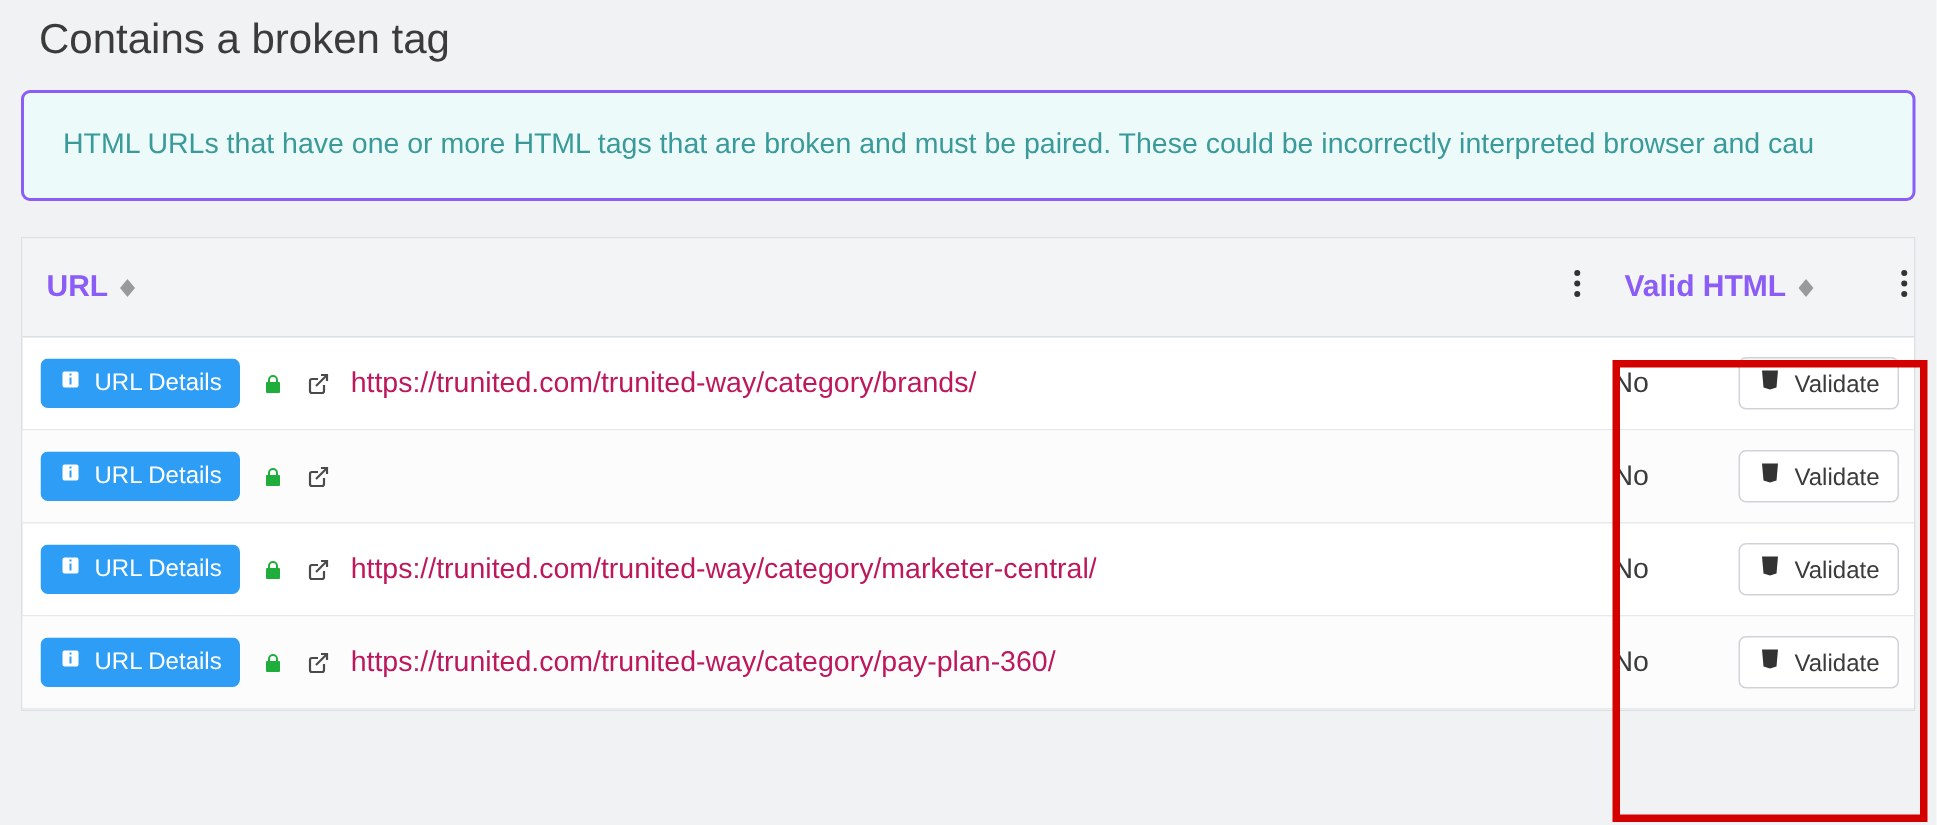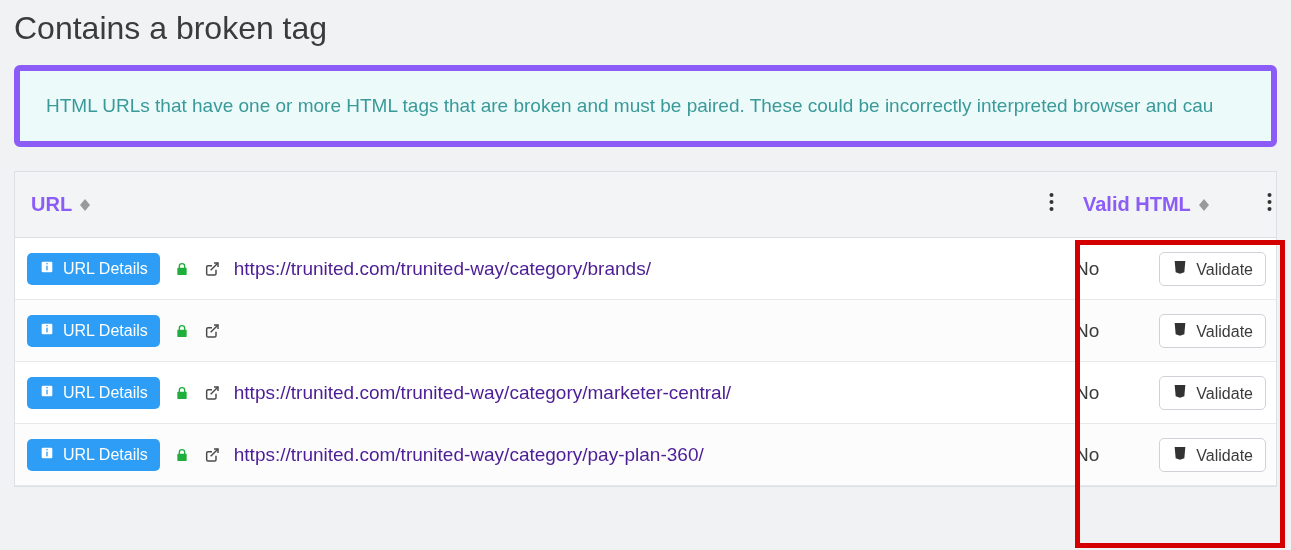--- a/index.html
+++ b/index.html
@@ -6,28 +6,29 @@
 body {
   font-family: "Segoe UI", "Helvetica Neue", Arial, sans-serif;
   background: #f0f2f4;
   color: #3a3a3a;
   font-size: 18px;
   width: 1291px;
   overflow: hidden;
 }
 .page { padding: 0 14px 0 14px; }
 .title {
-  font-size: 32px;
+  font-size: 28px;
   font-weight: 400;
   color: #3b3b3b;
   padding: 10px 0 18px 0;
+  margin-left: 12px;
 }
 .info-banner {
   background: #ecfafa;
-  border: 6px solid #8b5cf6;
+  border: 2px solid #8b5cf6;
   border-radius: 6px;
   color: #3a9a9a;
   padding: 24px 26px;
   font-size: 19px;
   white-space: nowrap;
   overflow: hidden;
 }
 .table-card {
   background: #fff;
   border: 1px solid #dcdfe3;
@@ -83,21 +84,21 @@
 .row:nth-child(even){ background:#fcfcfd; }
 .cell-url { flex:1; display:flex; align-items:center; gap:14px; overflow:hidden; }
 .btn-url-details {
   display:inline-flex; align-items:center; gap:8px;
   background:#2d9df5; color:#fff; border-radius:5px;
   padding: 6px 12px; font-size:16px; font-weight:500;
   cursor:pointer; white-space:nowrap;
 }
 .lock-ico { color:#1fae3c; display:inline-flex; }
 .ext-ico { color:#4a4a4a; display:inline-flex; cursor:pointer; }
-.url-text { font-size:19px; color:#4c1d95; white-space:nowrap; overflow:hidden; text-overflow:ellipsis; }
+.url-text { font-size:19px; color:#be185d; white-space:nowrap; overflow:hidden; text-overflow:ellipsis; }
 .cell-menu { width:40px; }
 .cell-valid { width:205px; display:flex; align-items:center; justify-content:space-between; padding:0 10px 0 4px; gap:18px;}
 .valid-val { font-size:19px; color:#3b3b3b; }
 .btn-validate {
   display:inline-flex; align-items:flex-end; gap:8px;
   background:#fff; border:1px solid #cfd3d8; border-radius:5px;
   padding:6px 12px; font-size:16px; color:#3b3b3b; cursor:pointer;
 }
 .highlight-box {
   position:absolute;

